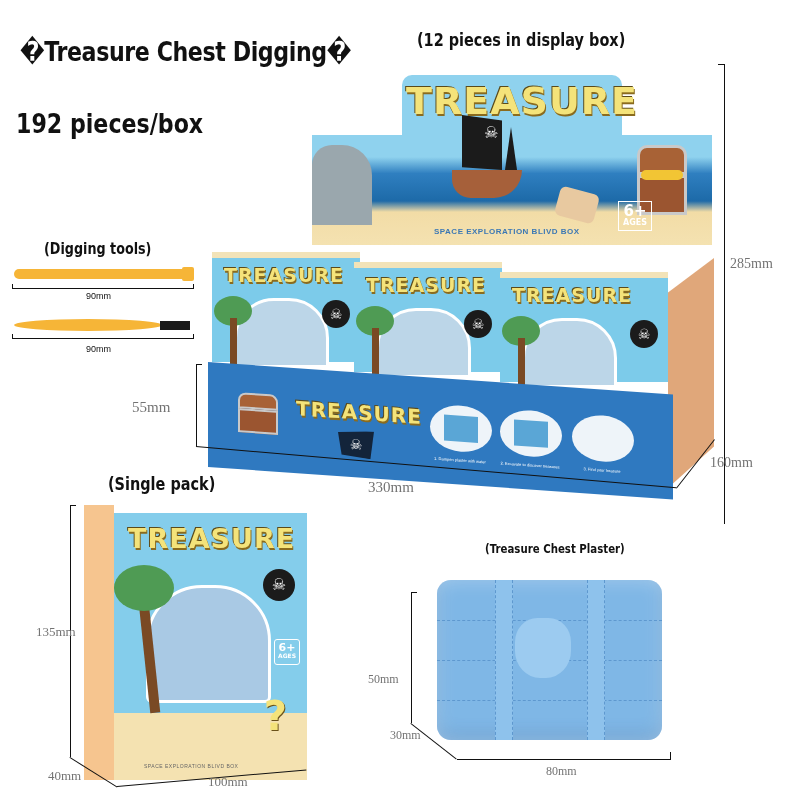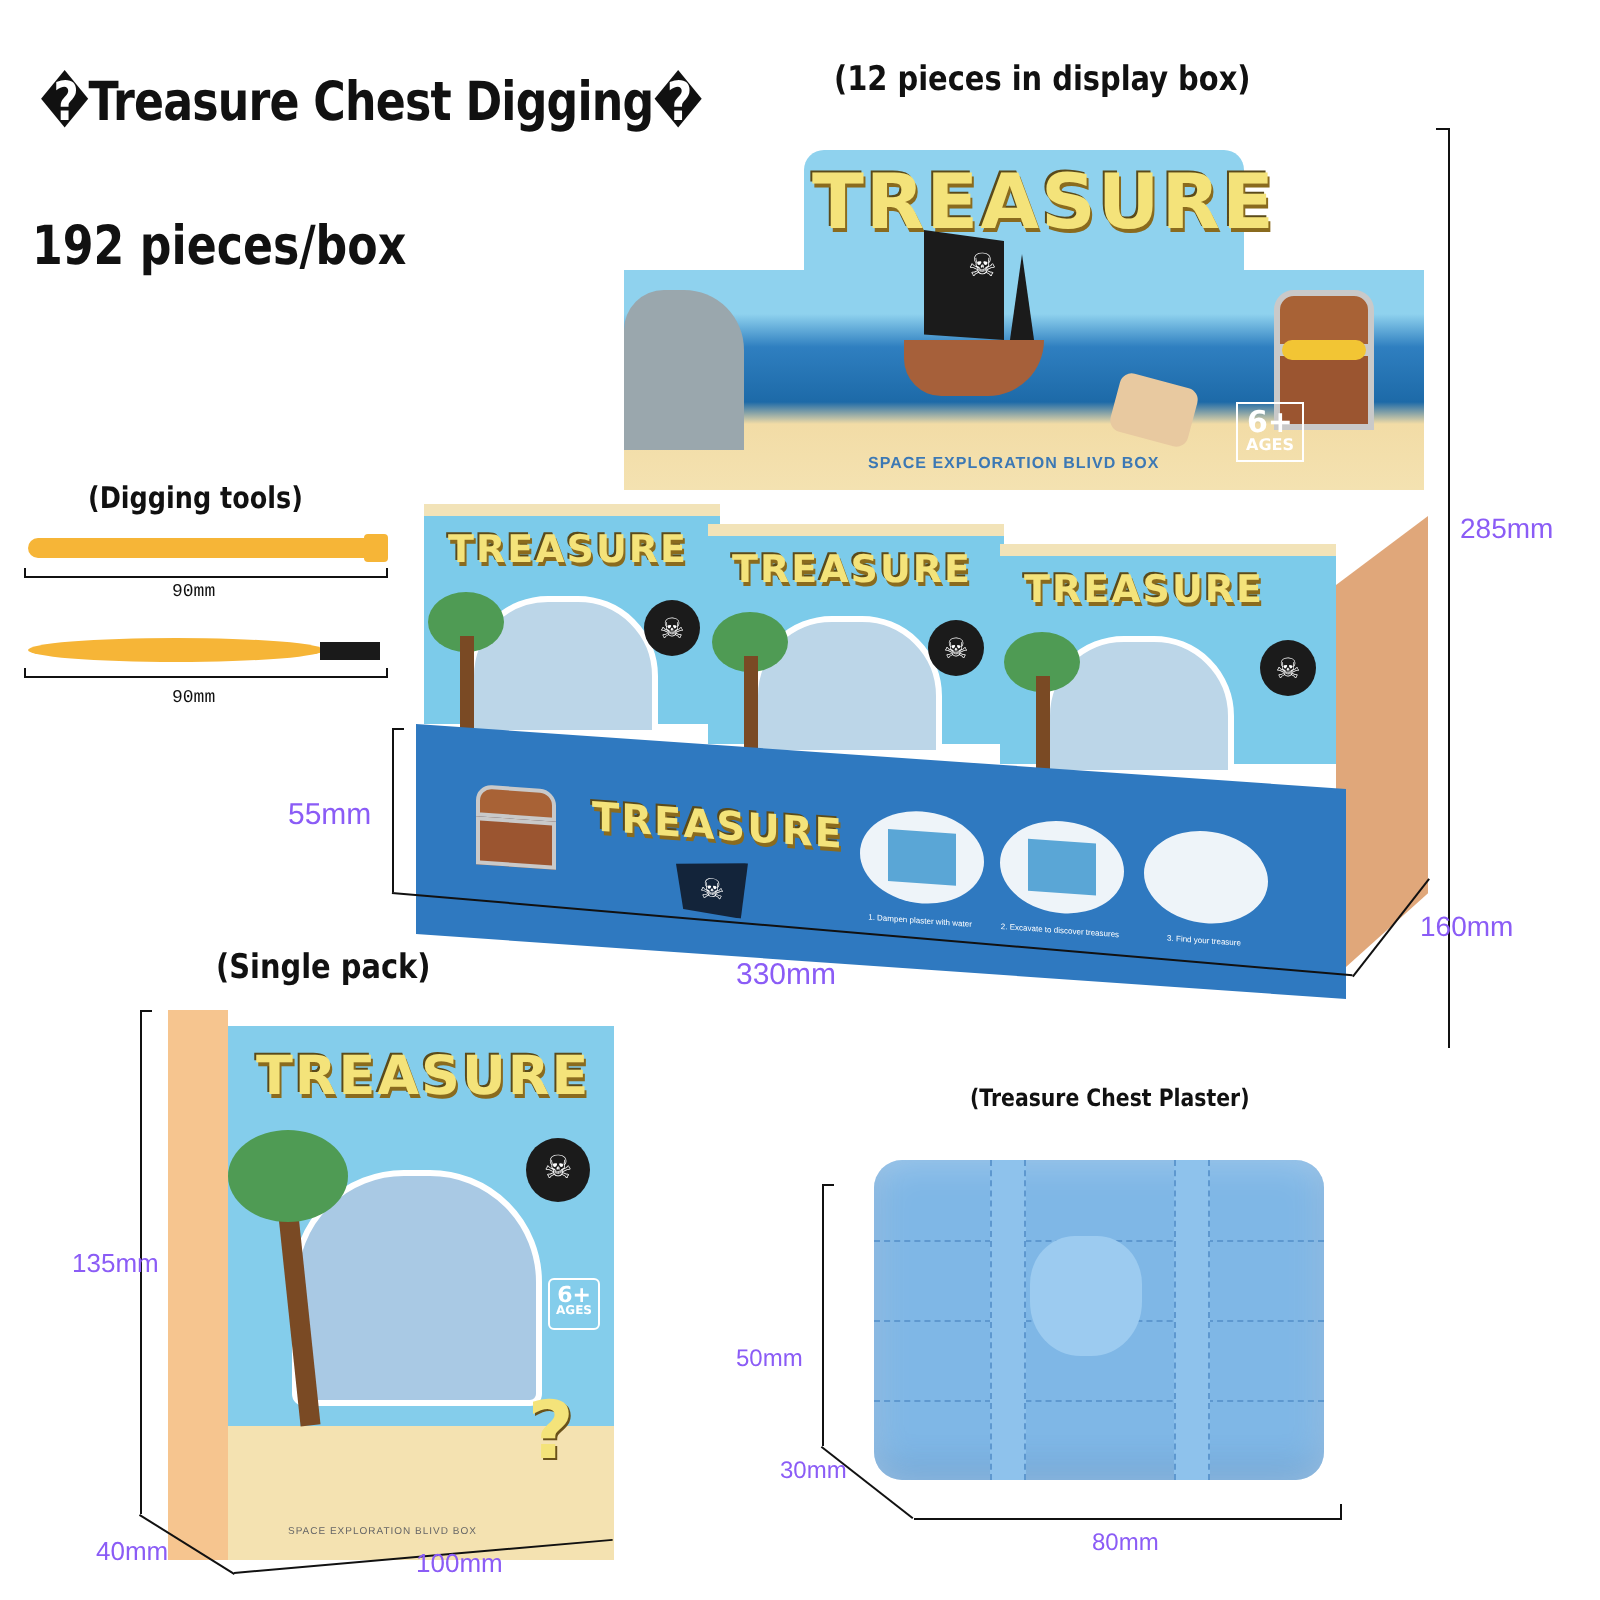--- a/index.html
+++ b/index.html
@@ -4,22 +4,22 @@
 <style>
   * { box-sizing: border-box; margin: 0; padding: 0; }
   html, body { width: 800px; height: 800px; background: #ffffff; overflow: hidden; }
   body { position: relative; font-family: "Liberation Sans", "DejaVu Sans", sans-serif; color: #111; }
   .abs { position: absolute; }
 
   .title { left: 20px; top: 36px; font-size: 27px; font-weight: bold; letter-spacing: -0.5px; font-family: "DejaVu Sans", sans-serif; transform: scaleX(0.82); transform-origin: left center; white-space: nowrap; }
   .subtitle { left: 16px; top: 108px; font-size: 27px; font-weight: bold; font-family: "DejaVu Sans", sans-serif; transform: scaleX(0.82); transform-origin: left center; white-space: nowrap; }
   .caption { font-size: 17px; font-weight: bold; font-family: "DejaVu Sans", sans-serif; transform: scaleX(0.85); transform-origin: left center; white-space: nowrap; }
   .caption-sm { font-size: 12px; font-weight: bold; font-family: "DejaVu Sans", sans-serif; transform: scaleX(0.85); transform-origin: left center; white-space: nowrap; }
-  .dim { font-size: 14px; color: #8b5cf6; white-space: nowrap; font-family: Liberation Sans, sans-serif; }
-  .dim-sm { font-size: 9px; color: #111; white-space: nowrap; font-family: Liberation Mono, monospace; }
+  .dim { font-size: 14px; color: #737373; white-space: nowrap; font-family: Liberation Serif, serif; }
+  .dim-sm { font-size: 9px; color: #111; white-space: nowrap; font-family: Liberation Sans, sans-serif; }
   .line { position: absolute; background: #111; }
 
   
   .logo { font-family: "DejaVu Sans", sans-serif; font-weight: bold; color: #f4e37a; text-shadow: 1px 2px 0 #8a6b1e, -1px -1px 0 #5a4a1a; letter-spacing: 1px; white-space: nowrap; }
 
   
   .disp-header { left: 312px; top: 75px; width: 400px; height: 170px; }
   .disp-header .sign { position: absolute; left: 90px; top: 0; width: 220px; height: 70px; background: #8fd2ee; border-radius: 10px 10px 0 0; }
   .disp-header .panel { position: absolute; left: 0; top: 60px; width: 400px; height: 110px; background: linear-gradient(#8fd2ee 0%, #8fd2ee 20%, #2f7fc0 35%, #1d6aa8 60%, #f2dca6 70%, #f4e2b1 100%); }
   .disp-header .rocks { position: absolute; left: 0; top: 70px; width: 60px; height: 80px; background: #9aa7ad; border-radius: 20px 30px 0 0; }
@@ -151,21 +151,21 @@
   <div class="step-text" style="left:292px;top:78px;">2. Excavate to discover treasures</div>
   <div class="step-text" style="left:364px;top:78px;">3. Find your treasure</div>
 </div>
 
 <div class="line" style="left:724px;top:64px;width:1px;height:460px;"></div>
 <div class="line" style="left:718px;top:64px;width:7px;height:1px;"></div>
 <div class="abs dim" style="left:730px;top:256px;">285mm</div>
 
 <div class="line" style="left:196px;top:364px;width:1px;height:82px;"></div>
 <div class="line" style="left:196px;top:364px;width:6px;height:1px;"></div>
-<div class="abs dim" style="left:144px;top:399px;font-size:15px;">55mm</div>
+<div class="abs dim" style="left:132px;top:399px;font-size:15px;">55mm</div>
 
 <div class="line" style="left:196px;top:446px;width:482px;height:1px;transform:rotate(4.9deg);transform-origin:left top;"></div>
 <div class="abs dim" style="left:368px;top:479px;font-size:15px;">330mm</div>
 
 <div class="line" style="left:676px;top:488px;width:62px;height:1px;transform:rotate(-52deg);transform-origin:left top;"></div>
 <div class="abs dim" style="left:710px;top:455px;">160mm</div>
 
 <div class="abs caption" style="left:44px;top:240px;font-size:15px;">(Digging tools)</div>
 <div class="abs tool1"></div>
 <div class="abs tool1-cap"></div>

